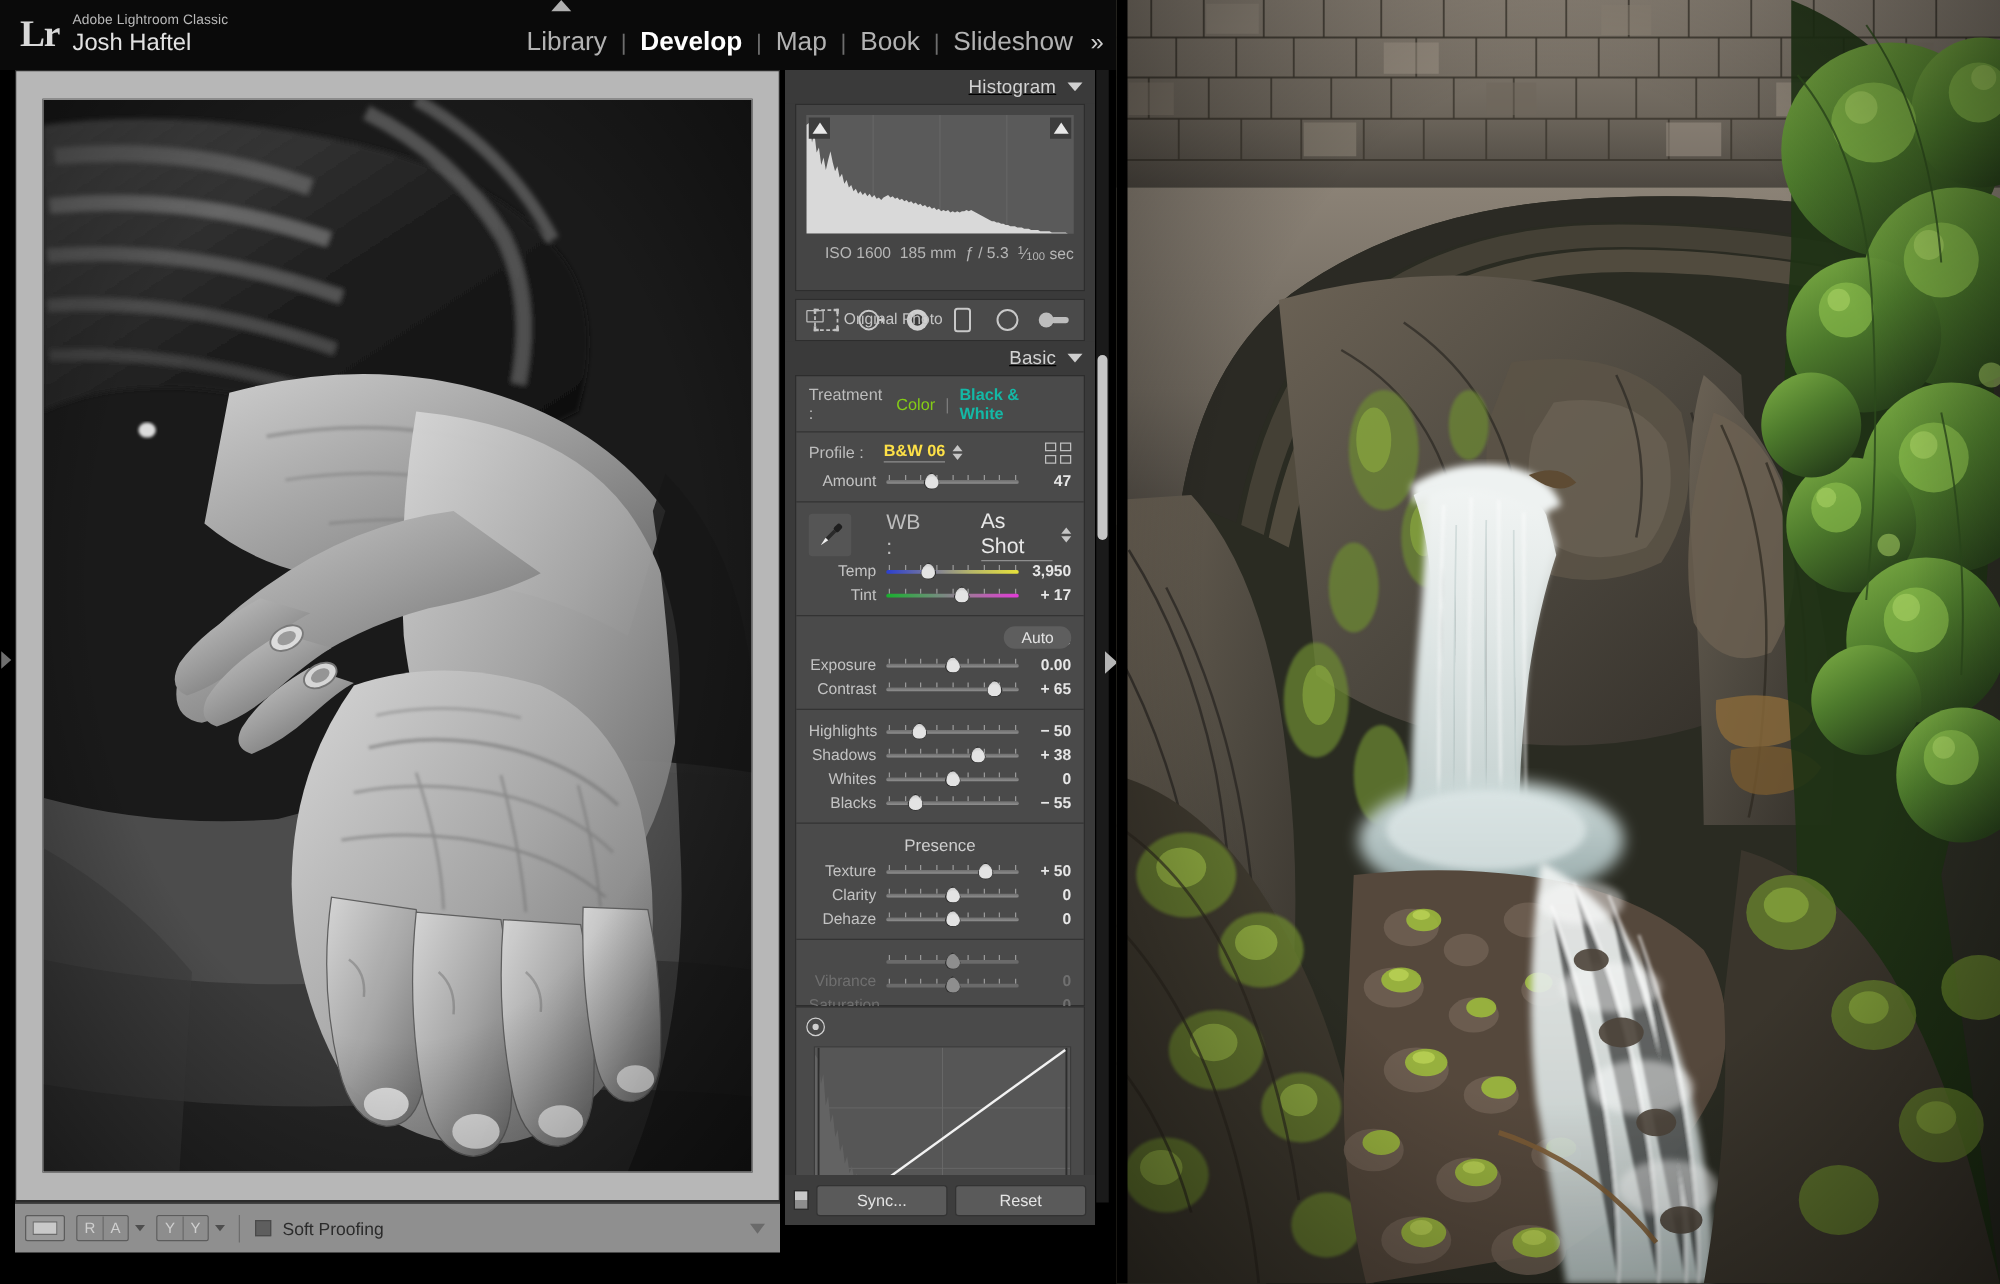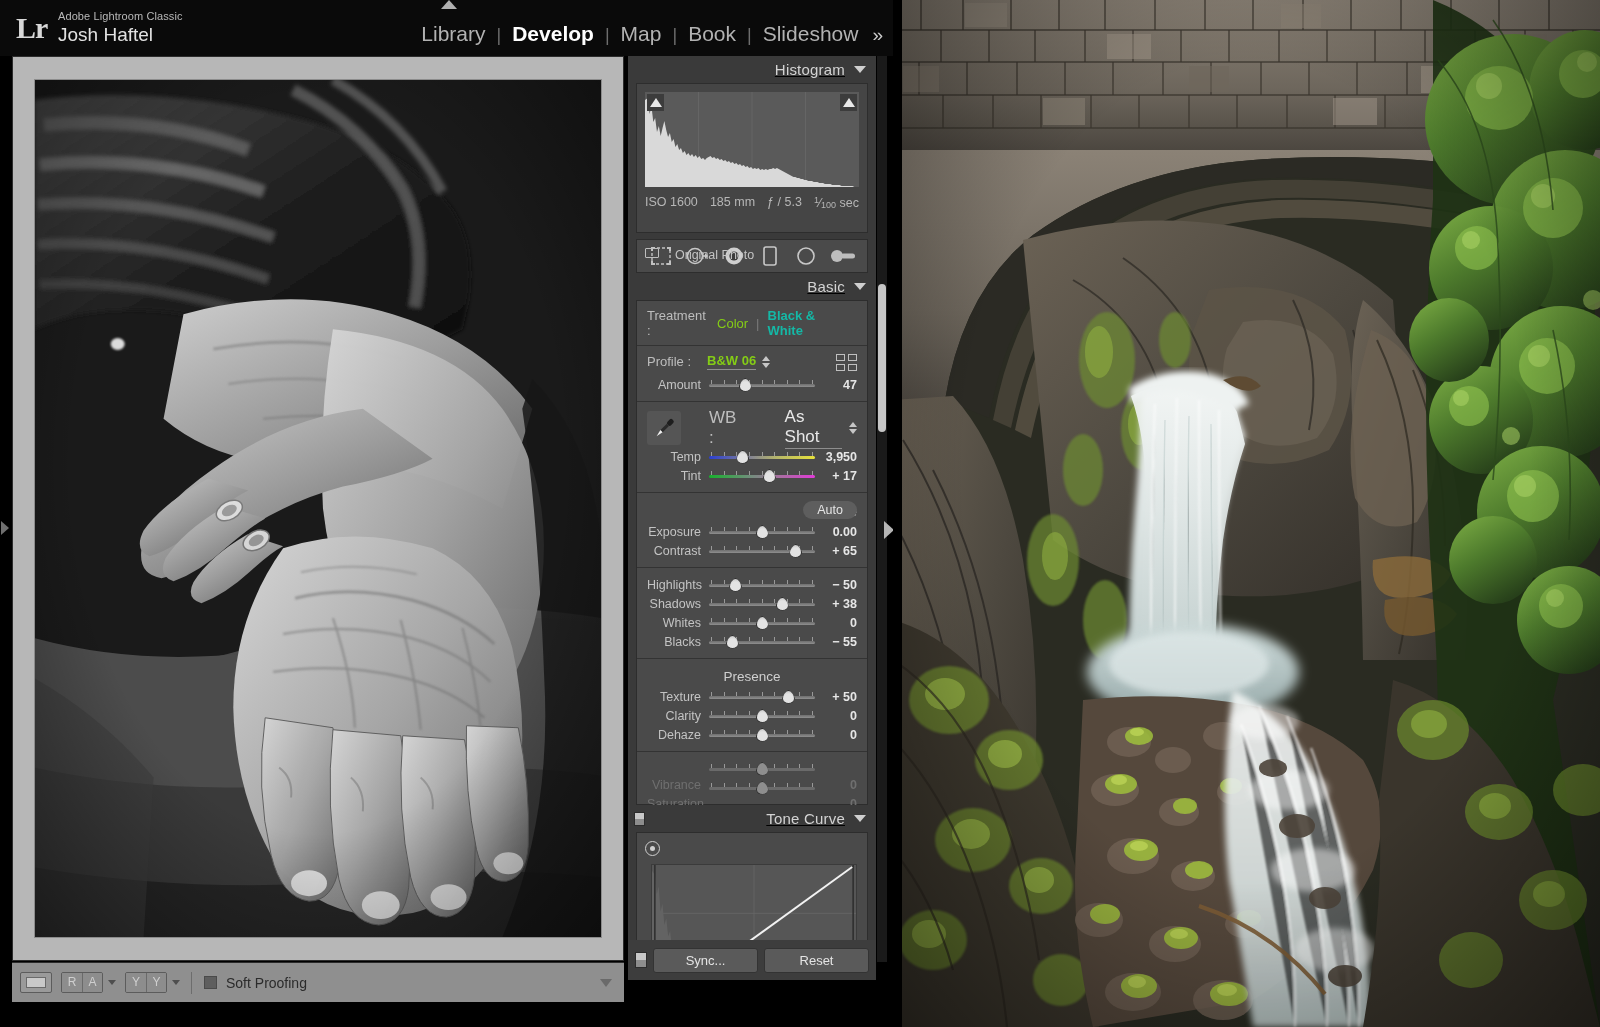--- a/index.html
+++ b/index.html
@@ -162,21 +162,21 @@
     background: #3c3c3c; cursor: pointer;
     display: flex; align-items: center; justify-content: center;
   }
   .clip-ind i {
     display: block; width: 0; height: 0;
     border-left: 6px solid transparent; border-right: 6px solid transparent;
     border-bottom: 9px solid #e8e8e8;
   }
   #clip-l { left: 2px; } #clip-r { right: 2px; }
   #hist-exif {
-    position: absolute; left: 8px; right: 8px; top: 108px; height: 20px;
+    position: absolute; left: 23px; right: 8px; top: 108px; height: 20px;
     display: flex; justify-content: space-between; align-items: center;
     font-size: 12.5px; color: #b6b6b6;
   }
   #hist-exif .frac { font-size: 12.5px; }
   #hist-exif .frac sup { font-size: 9px; vertical-align: 4px; }
   #hist-exif .frac sub { font-size: 9px; vertical-align: -1px; }
   #orig-photo {
     position: absolute; left: 8px; top: 128px;
     display: flex; align-items: flex-start; gap: 16px;
     font-size: 12.5px; color: #c4c4c4; cursor: pointer; margin-top: 36px;
@@ -204,21 +204,21 @@
   .treatment-row {
     display: flex; align-items: center; gap: 0; font-size: 13px;
   }
   .treat-lbl { color: #bdbdbd; }
   .treat-opt { color: #84cc16; cursor: pointer; padding: 0 8px; }
   .treat-opt.on { color: #14b8a6; font-weight: 700; }
   .treat-bar { color: #7b7b7b; }
 
   .profile-row { display: flex; align-items: center; font-size: 13px; position: relative; }
   .profile-row .lbl { color: #bdbdbd; }
-  .profile-val { color: #84cc16; font-weight: 700; margin-left: 16px; border-bottom: 1px solid #8e8e8e; padding-bottom: 1px; cursor: pointer; }
+  .profile-val { color: #fde047; font-weight: 700; margin-left: 16px; border-bottom: 1px solid #8e8e8e; padding-bottom: 1px; cursor: pointer; }
   .updown { margin-left: 6px; display: inline-flex; flex-direction: column; gap: 2px; cursor: pointer; }
   .updown i { width: 0; height: 0; border-left: 4px solid transparent; border-right: 4px solid transparent; }
   .updown i.u { border-bottom: 5px solid #c6c6c6; }
   .updown i.d { border-top: 5px solid #c6c6c6; }
   #profile-grid {
     position: absolute; right: 0; top: 1px;
     display: grid; grid-template-columns: 9px 9px; gap: 3px; cursor: pointer;
   }
   #profile-grid i { width: 9px; height: 7px; border: 1.5px solid #bfbfbf; }
 
@@ -925,25 +925,20 @@
                   <i></i>
                 </span>
               <span class="sl-line"></span>
               <span class="sl-knob" style="left:50%"></span>
             </span>
             <span class="sl-val">0</span>
           </div>
         </div>
       </div>
 
-      <div class="panel-header">
-        <span class="ph-switch"></span>
-        <span class="ph-title">Tone Curve</span>
-        <span class="ph-tri"></span>
-      </div>
 
       <div id="tc-box">
         <span id="tc-target">
             <i></i>
           </span>
         <div id="tc-graph">
           <svg viewBox="0 0 214 150" preserveAspectRatio="none">
             <rect width="214" height="150" fill="#565656"></rect>
             <g stroke="#6a6a6a" stroke-width="0.7">
               <line x1="107" y1="0" x2="107" y2="150"></line>

